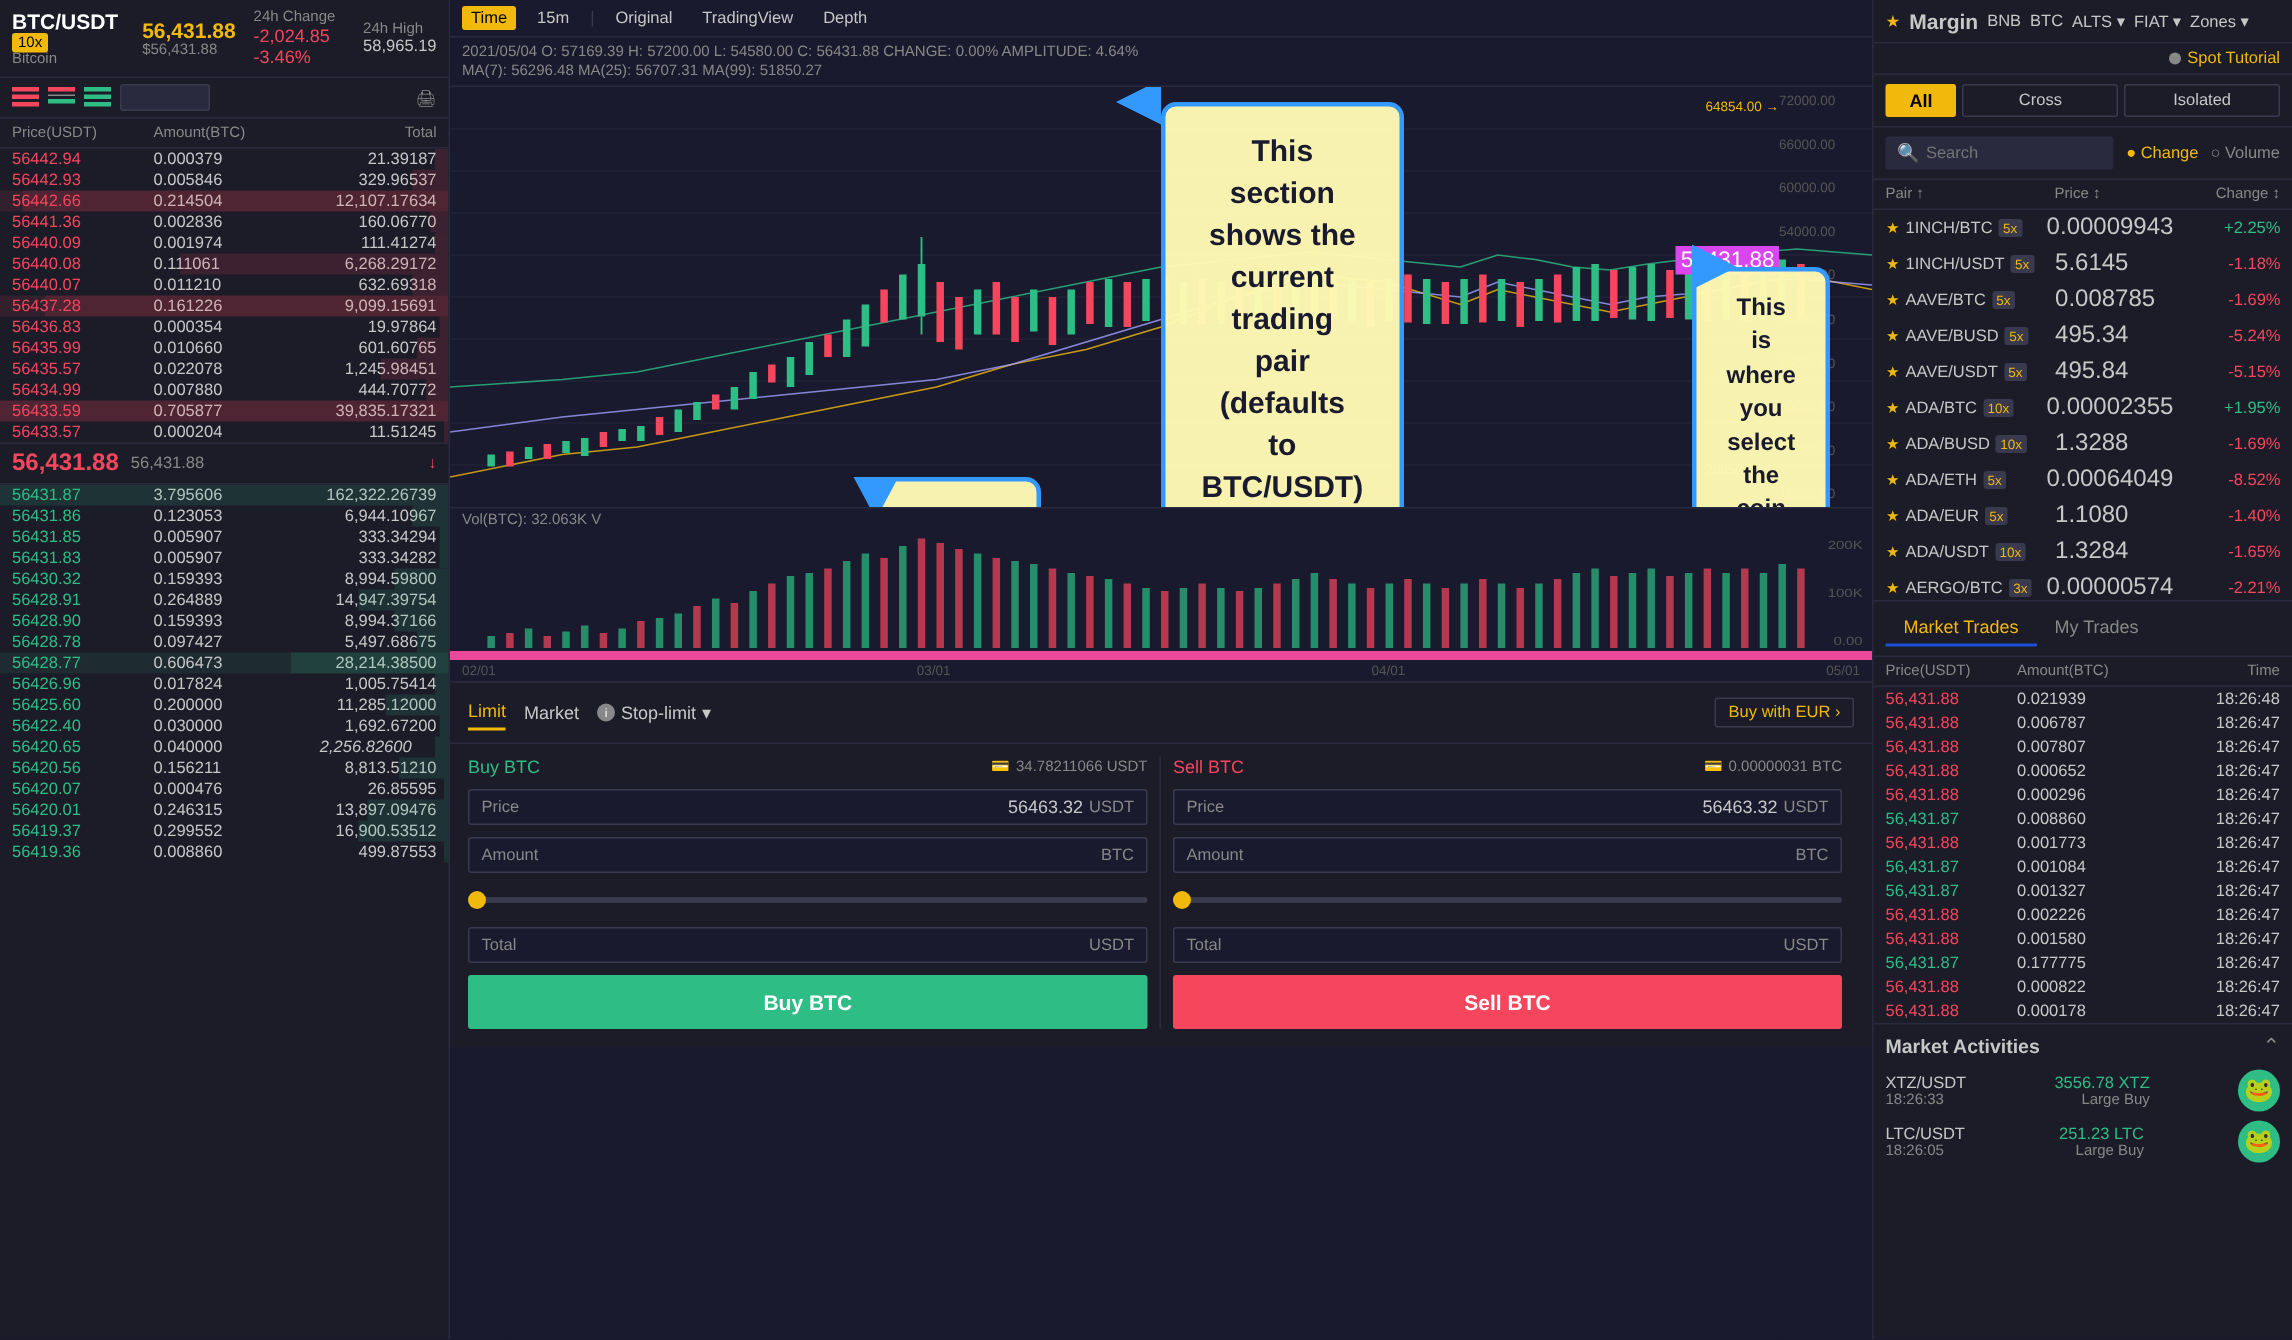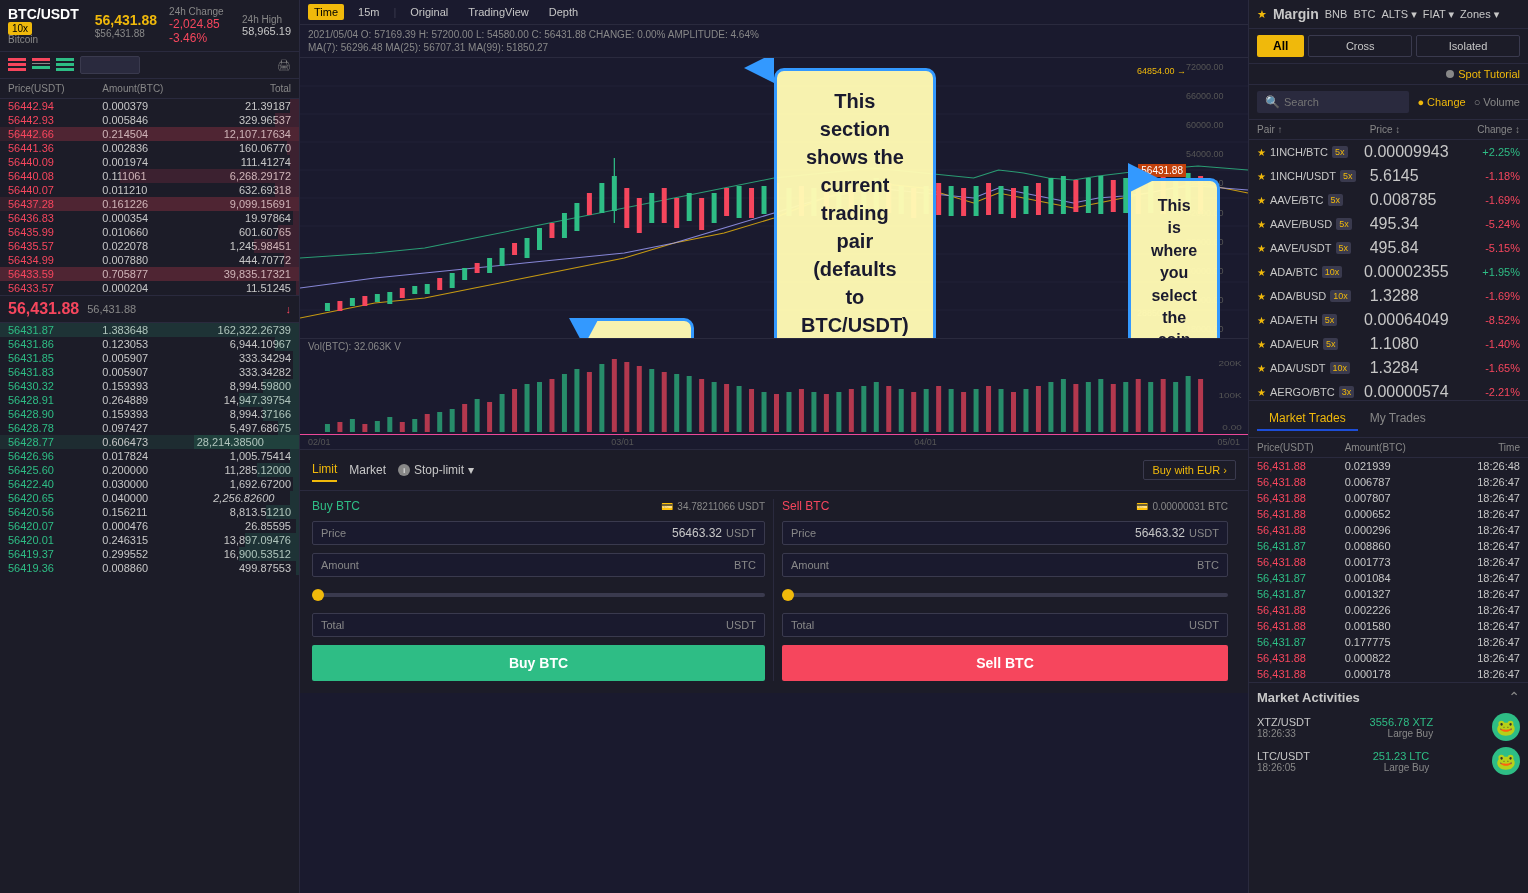--- a/index.html
+++ b/index.html
@@ -140,21 +140,21 @@
     .ma-amount { color: #2ebd85; }
     .ma-type { color: #888; font-size: 10px; }
     .ma-icon { width: 28px; height: 28px; background: #2ebd85; border-radius: 50%; display: flex; align-items: center; justify-content: center; color: #fff; font-size: 16px; }
 
     
     ::-webkit-scrollbar { width: 4px; height: 4px; }
     ::-webkit-scrollbar-track { background: #1a1a2e; }
     ::-webkit-scrollbar-thumb { background: #3a3a4e; border-radius: 2px; }
     .tut-box { position: absolute; background: rgba(255,250,180,0.97); border: 3px solid #3399ff; border-radius: 10px; padding: 14px 20px; font-size: 18px; font-weight: bold; color: #1a1a2e; text-align: center; line-height: 1.4; }
 
-    .chart-xaxis { display: flex; justify-content: space-between; padding: 2px 8px; font-size: 9px; color: #555; border-top: 1px solid #ec4899; }
+    .chart-xaxis { display: flex; justify-content: space-between; padding: 2px 8px; font-size: 9px; color: #555; border-top: 6px solid #ec4899; }
   </style>
 </head>
 <body>
 
 <div class="main-container">
 
   <div class="left-panel">
 
     <div class="ticker-bar">
       <div>
@@ -295,21 +295,21 @@
     <div class="ob-mid-price">
       <span class="price-big">56,431.88</span>
       <span class="price-usd">56,431.88</span>
       <span style="margin-left:auto;color:#f6465d;font-size:11px;">↓</span>
     </div>
 
     <div class="ob-buy-side" id="buy-orders">
         <div class="ob-row buy">
     <div class="bg-bar" style="width:100%;"></div>
     <span class="price">56431.87</span>
-    <span>1.383648</span>
+    <span>3.795606</span>
     <span style="text-align:right;">162,322.26739</span>
   </div>
         <div class="ob-row buy">
     <div class="bg-bar" style="width:8%;"></div>
     <span class="price">56431.86</span>
     <span>0.123053</span>
     <span style="text-align:right;">6,944.10967</span>
   </div>
         <div class="ob-row buy">
     <div class="bg-bar" style="width:2%;"></div>
@@ -348,21 +348,21 @@
         <div class="ob-row buy">
     <div class="bg-bar" style="width:7%;"></div>
     <span class="price">56428.78</span>
     <span>0.097427</span>
     <span style="text-align:right;">5,497.68675</span>
   </div>
         <div class="ob-row buy" style="background: rgba(46, 189, 133, 0.1);">
     <div class="bg-bar" style="width:35%;"></div>
     <span class="price">56428.77</span>
     <span>0.606473</span>
-    <span style="">28,214.38500</span>
+    <span style="text-align:right;">28,214.38500</span>
   </div>
         <div class="ob-row buy">
     <div class="bg-bar" style="width:3%;"></div>
     <span class="price">56426.96</span>
     <span>0.017824</span>
     <span style="text-align:right;">1,005.75414</span>
   </div>
         <div class="ob-row buy">
     <div class="bg-bar" style="width:14%;"></div>
     <span class="price">56425.60</span>
@@ -442,21 +442,21 @@
         <span style="font-size:9px;color:#555;">36000.00</span>
         <span style="font-size:9px;color:#555;">30000.00</span>
         <span style="font-size:9px;color:#555;">24000.00</span>
         <span style="font-size:9px;color:#555;">18000.00</span>
       </div>
 
       
       <div style="position:absolute;right:62px;top:8px;font-size:9px;color:#f0b90b;">
         <span>64854.00</span> →
       </div>
-      <div style="position:absolute;right:62px;top:38%;font-size:10px;background:#c2410c;color:#fff;padding:1px 3px;">
+      <div style="position:absolute;right:62px;top:38%;font-size:15px;background:#d946ef;color:#fff;padding:1px 3px;">
         <span>56431.88</span>
       </div>
       <div style="position:absolute;right:62px;bottom:20px;font-size:9px;color:#888;">
         <span>28850.00</span> →
       </div>
 
       
       <svg width="100%" height="100%" viewBox="0 0 760 280" preserveAspectRatio="none">
 
         <line x1="0" y1="28" x2="760" y2="28" stroke="#2a2a3e" stroke-width="0.5"></line>
@@ -774,29 +774,29 @@
         <span style="color:#f0b90b;">★</span>
         <span class="margin-label">Margin</span>
         <span>BNB</span>
         <span>BTC</span>
         <span>ALTS ▾</span>
         <span>FIAT ▾</span>
         <span>Zones ▾</span>
       </div>
     </div>
 
+    <div style="display:flex;align-items:center;justify-content:flex-end;padding:4px 8px;border-bottom:1px solid #2a2a3e;">
+      <span style="width:8px;height:8px;background:#888;border-radius:50%;display:inline-block;margin-right:4px;"></span>
+      <span class="spot-tutorial">Spot Tutorial</span>
+    </div>
+
     <div style="display:flex;align-items:center;gap:4px;padding:6px 8px;border-bottom:1px solid #2a2a3e;">
       <button class="all-btn">All</button>
       <span style="flex:1;text-align:center;font-size:11px;color:#c7c7c7;cursor:pointer;padding:4px 0;border:1px solid #3a3a4e;border-radius:2px;">Cross</span>
       <span style="flex:1;text-align:center;font-size:11px;color:#c7c7c7;cursor:pointer;padding:4px 0;border:1px solid #3a3a4e;border-radius:2px;">Isolated</span>
-    </div>
-
-    <div style="display:flex;align-items:center;justify-content:flex-end;padding:4px 8px;border-bottom:1px solid #2a2a3e;">
-      <span style="width:8px;height:8px;background:#888;border-radius:50%;display:inline-block;margin-right:4px;"></span>
-      <span class="spot-tutorial">Spot Tutorial</span>
     </div>
 
     <div class="filter-row">
       <div class="search-box">
         <span style="color:#888;font-size:12px;">🔍</span>
         <input type="text" class="search-input" placeholder="Search" style="">
       </div>
       <div class="radio-group">
         <label class="radio-item active">
           <span style="color:#f0b90b;">●</span>

